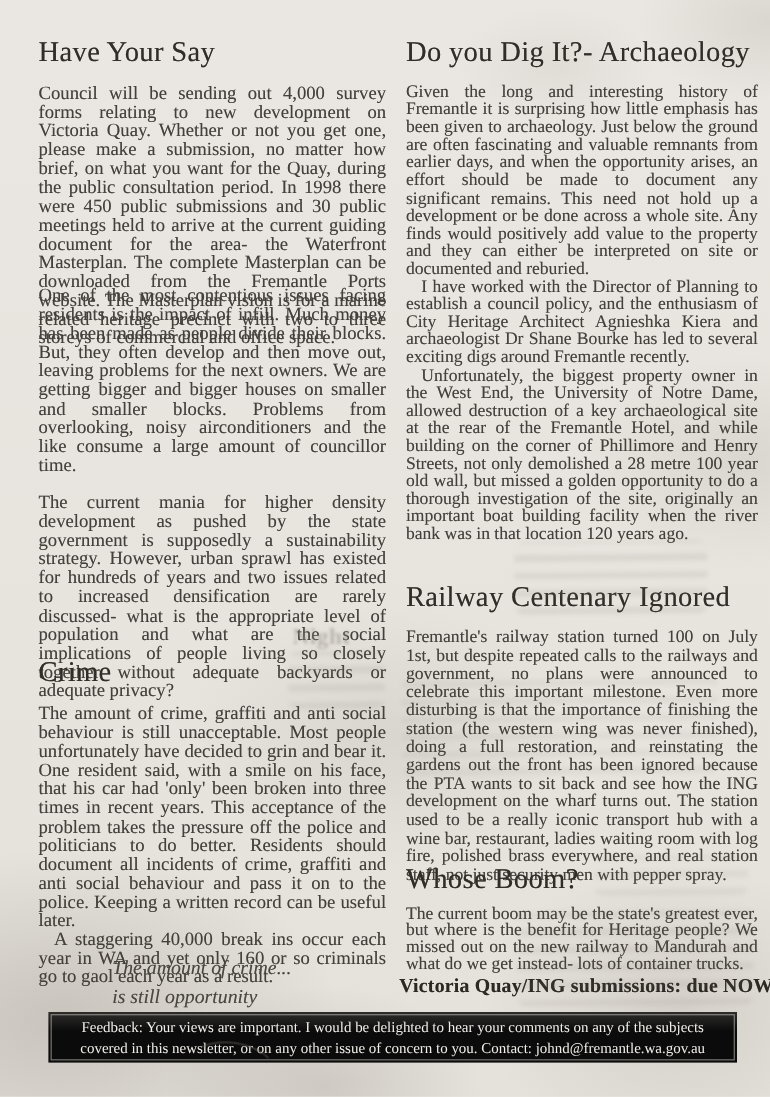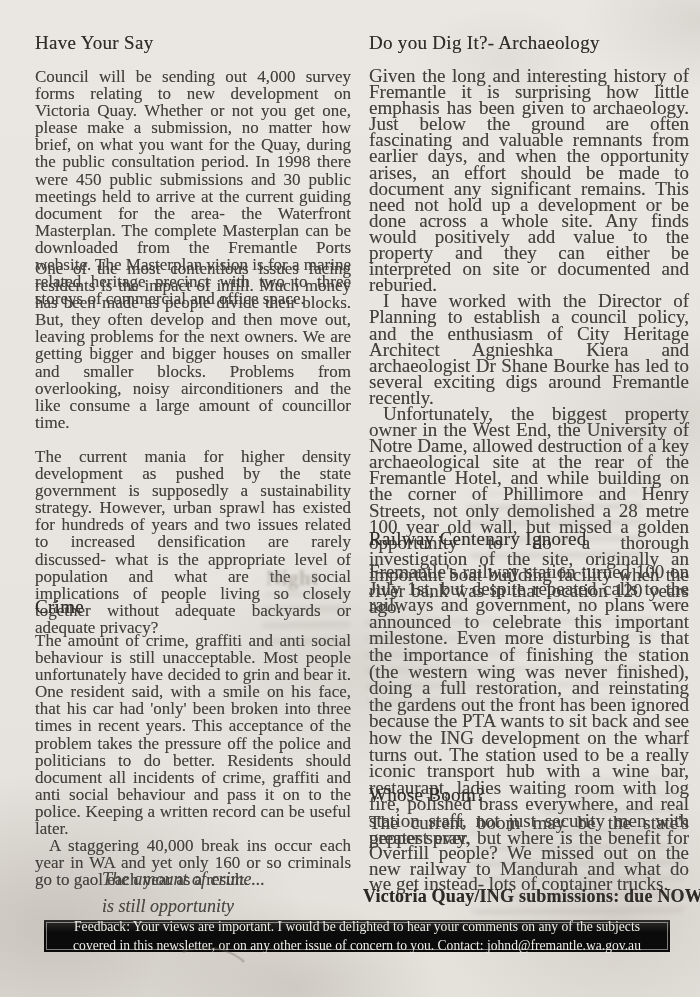--- a/index.html
+++ b/index.html
@@ -17,46 +17,46 @@
       radial-gradient(300px 220px at 88% 92%, rgba(158,152,142,.25), transparent 60%),
       radial-gradient(240px 150px at 42% 99%, rgba(151,146,136,.30), transparent 60%),
       radial-gradient(200px 120px at 100% 2%, rgba(160,155,145,.22), transparent 60%),
       radial-gradient(150px 90px at 72% 6%, rgba(165,160,150,.14), transparent 60%),
       linear-gradient(#eae7e2, #e5e2dc);
   }
   .sec{position:absolute;}
   .col-left{left:35px;width:316px;}
   .col-right{left:369px;width:320px;}
   h2{
-    font-size:19px;font-weight:400;color:#312e29;margin:0 0 14px 0;
+    font-size:26px;font-weight:400;color:#312e29;margin:0 0 14px 0;
     letter-spacing:.3px;white-space:nowrap;
     text-shadow:0 0 .5px rgba(49,46,41,.55);
   }
   p.body{
     font-size:17px;line-height:17.1px;color:#44413c;margin:0;
     text-align:justify;hyphens:auto;-webkit-hyphens:auto;
     text-shadow:0 0 .4px rgba(68,65,60,.45);
   }
-  .col-right p.body{font-size:19px;line-height:16.1px;}
+  .col-right p.body{font-size:16px;line-height:16.1px;}
   p.rail{line-height:16.6px !important;}
   p.tight{line-height:15.2px !important;}
   p.indent{text-indent:14px;}
   p.gap{margin-top:17px;}
   .pull-quote{
     position:absolute;left:102px;top:866px;
     font-size:18px;font-style:italic;color:#4a4741;line-height:27px;
     text-shadow:0 0 .4px rgba(74,71,65,.4);
   }
   .banner{
     position:absolute;left:363px;top:886px;width:330px;
     font-size:18px;font-weight:700;color:#2c2925;letter-spacing:.2px;
     white-space:nowrap;text-shadow:0 0 .5px rgba(44,41,37,.5);
   }
   .footer-bar{
-    position:absolute;left:44px;top:920px;width:626px;height:32px;
+    position:absolute;left:44px;top:920px;width:626px;height:46px;
     background:linear-gradient(180deg,#2e2d2c 0%,#0b0b0b 38%);
   }
   .footer-inner{
     position:absolute;inset:2px;border:1px solid rgba(225,222,215,.55);
     display:flex;align-items:center;justify-content:center;padding:0 12px;
   }
   .footer-text{
     font-size:13.6px;line-height:19px;color:#f0eee9;text-align:center;
   }
   .ghost-lines{
@@ -110,21 +110,21 @@
   <p class="body indent">Unfortunately, the biggest property owner in the West End, the University of Notre Dame, allowed destruction of a key archaeological site at the rear of the Fremantle Hotel, and while building on the corner of Phillimore and Henry Streets, not only demolished a 28 metre 100 year old wall, but missed a golden opportunity to do a thorough investigation of the site, originally an important boat building facility when the river bank was in that location 120 years ago.</p>
 </div>
 
 <div class="sec col-right" style="top:528px">
   <h2>Railway Centenary Ignored</h2>
   <p class="body rail">Fremantle's railway station turned 100 on July 1st, but despite repeated calls to the railways and government, no plans were announced to celebrate this important milestone. Even more disturbing is that the importance of finishing the station (the western wing was never finished), doing a full restoration, and reinstating the gardens out the front has been ignored because the PTA wants to sit back and see how the ING development on the wharf turns out. The station used to be a really iconic transport hub with a wine bar, restaurant, ladies waiting room with log fire, polished brass everywhere, and real station staff, not just security men with pepper spray.</p>
 </div>
 
 <div class="sec col-right" style="top:784px">
   <h2 style="margin-bottom:9px">Whose Boom?</h2>
-  <p class="body tight">The current boom may be the state's greatest ever, but where is the benefit for Overfill people? We missed out on the new railway to Mandurah and what do we get instead- lots of container trucks.</p>
+  <p class="body tight">The current boom may be the state's greatest ever, but where is the benefit for Heritage people? We missed out on the new railway to Mandurah and what do we get instead- lots of container trucks.</p>
 </div>
 
 <div class="banner">Victoria Quay/ING submissions: due NOW !</div>
 
 <div class="footer-bar">
   <div class="footer-inner">
     <div class="footer-text">Feedback: Your views are important. I would be delighted to hear your comments on any of the subjects covered in this newsletter,  or on any other issue of concern to you.  Contact: johnd@fremantle.wa.gov.au</div>
   </div>
 </div>
 

